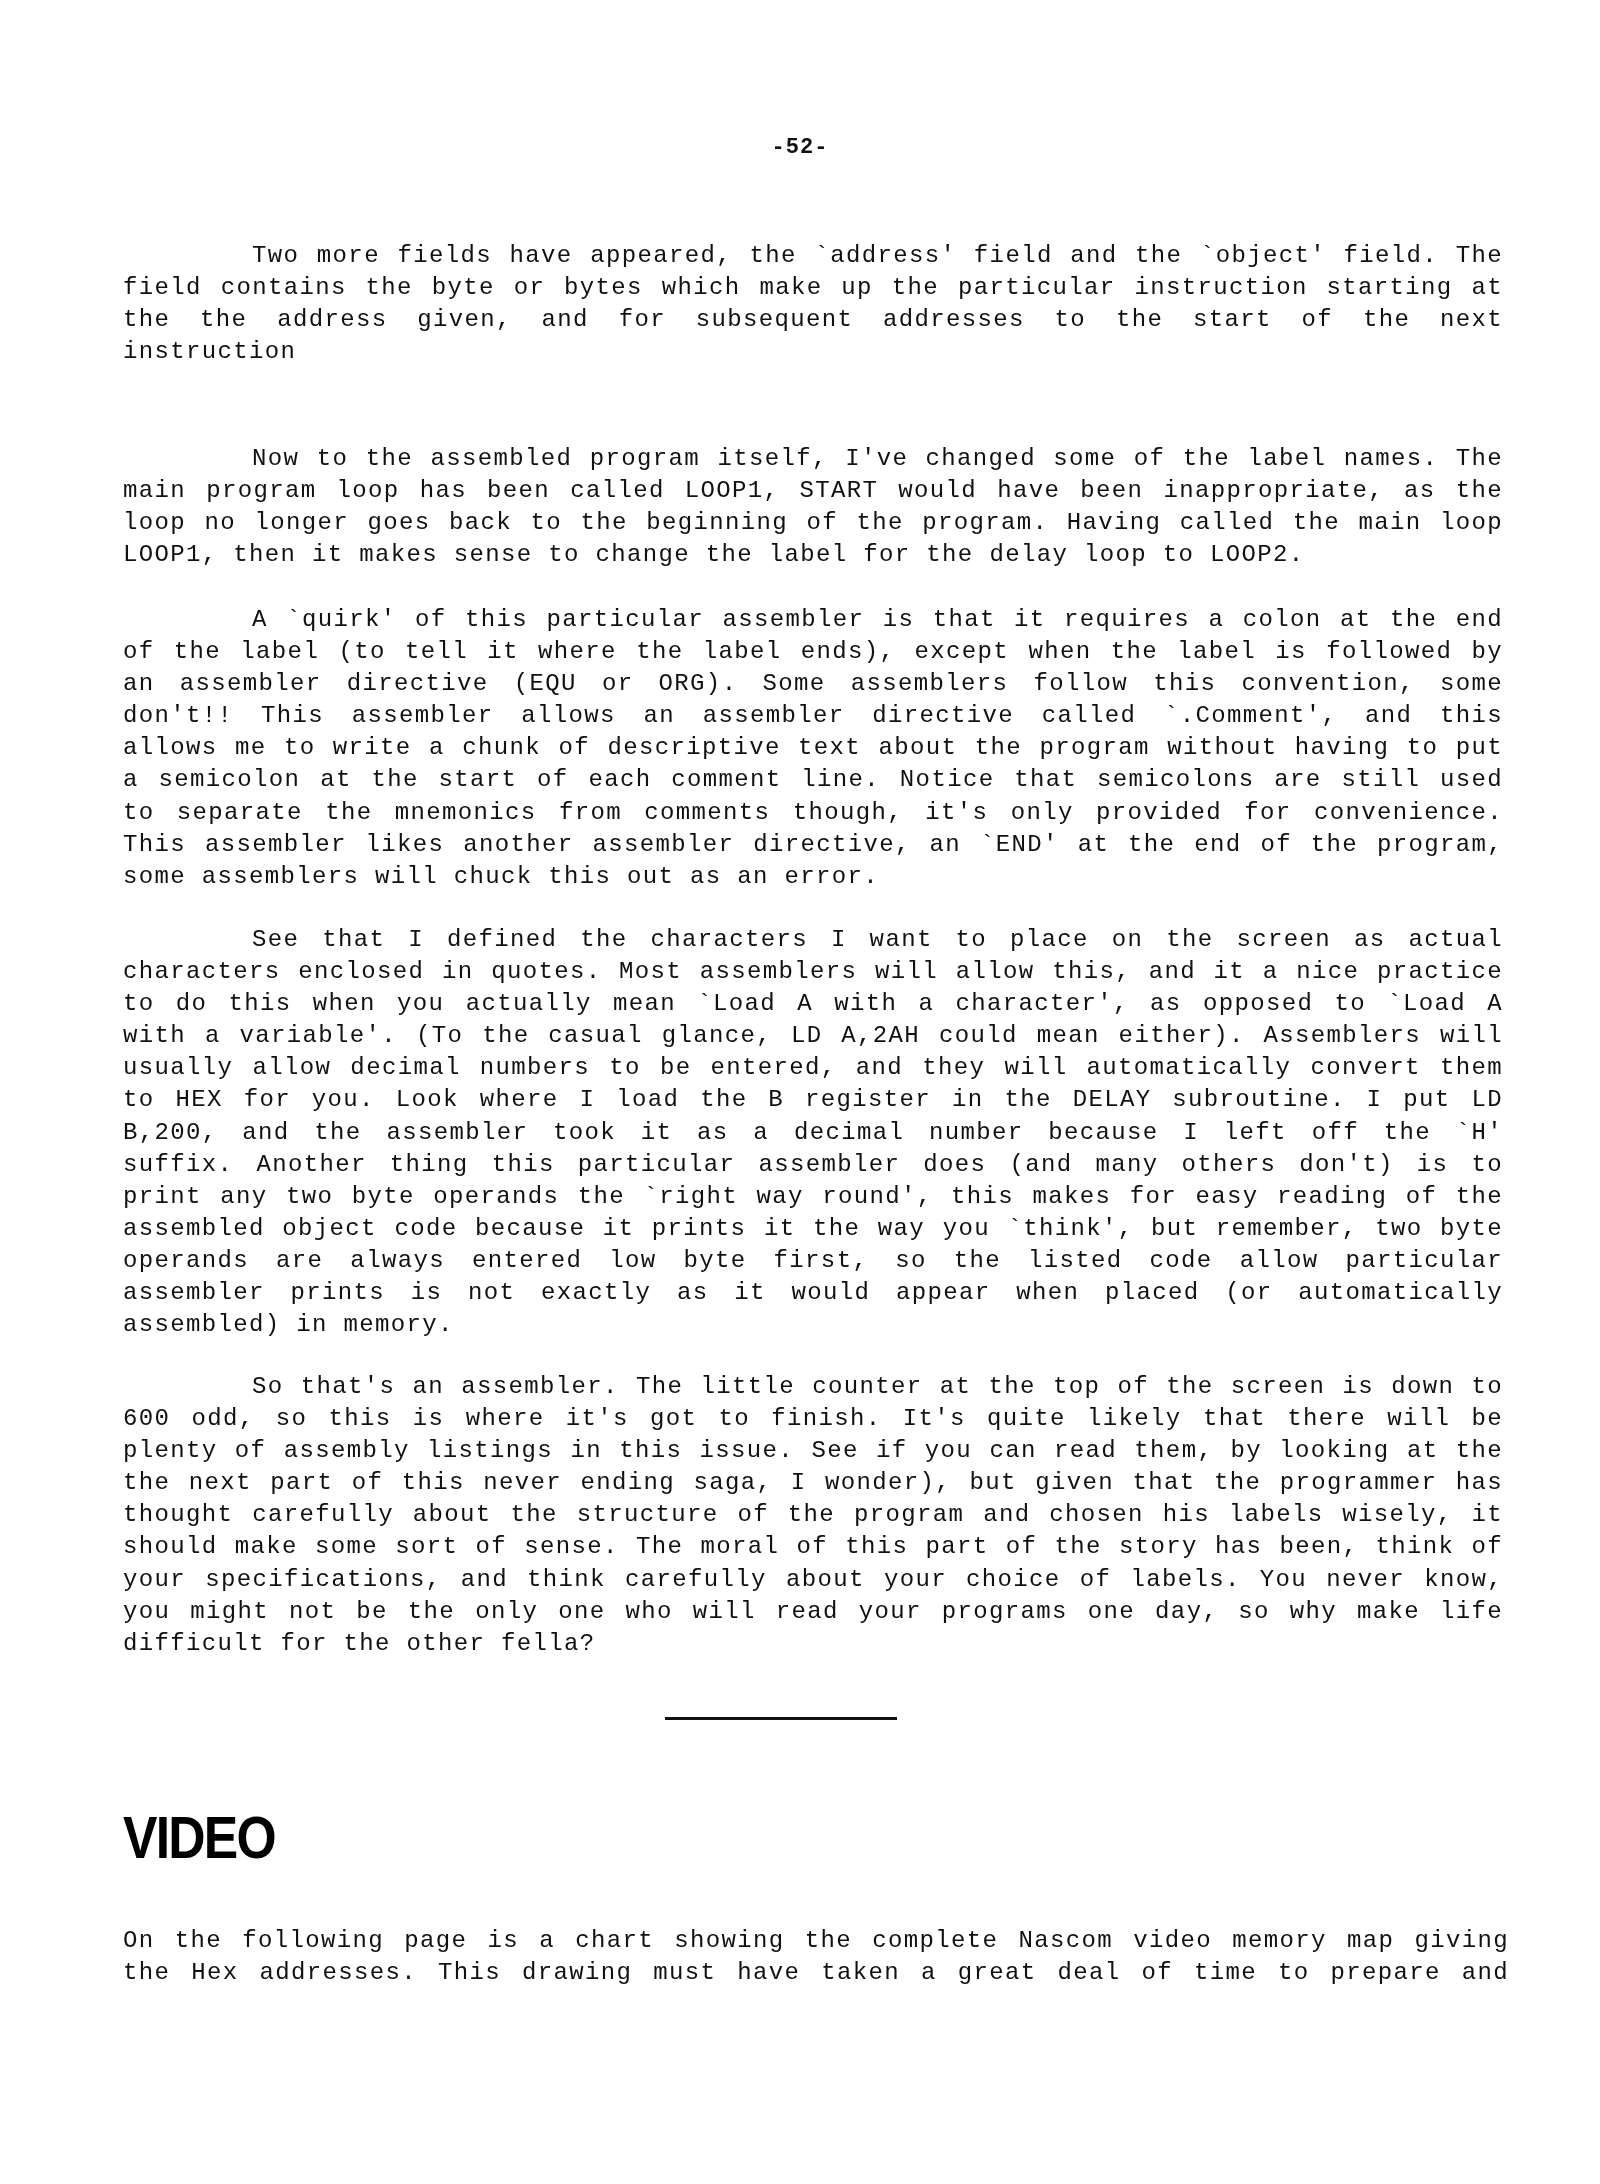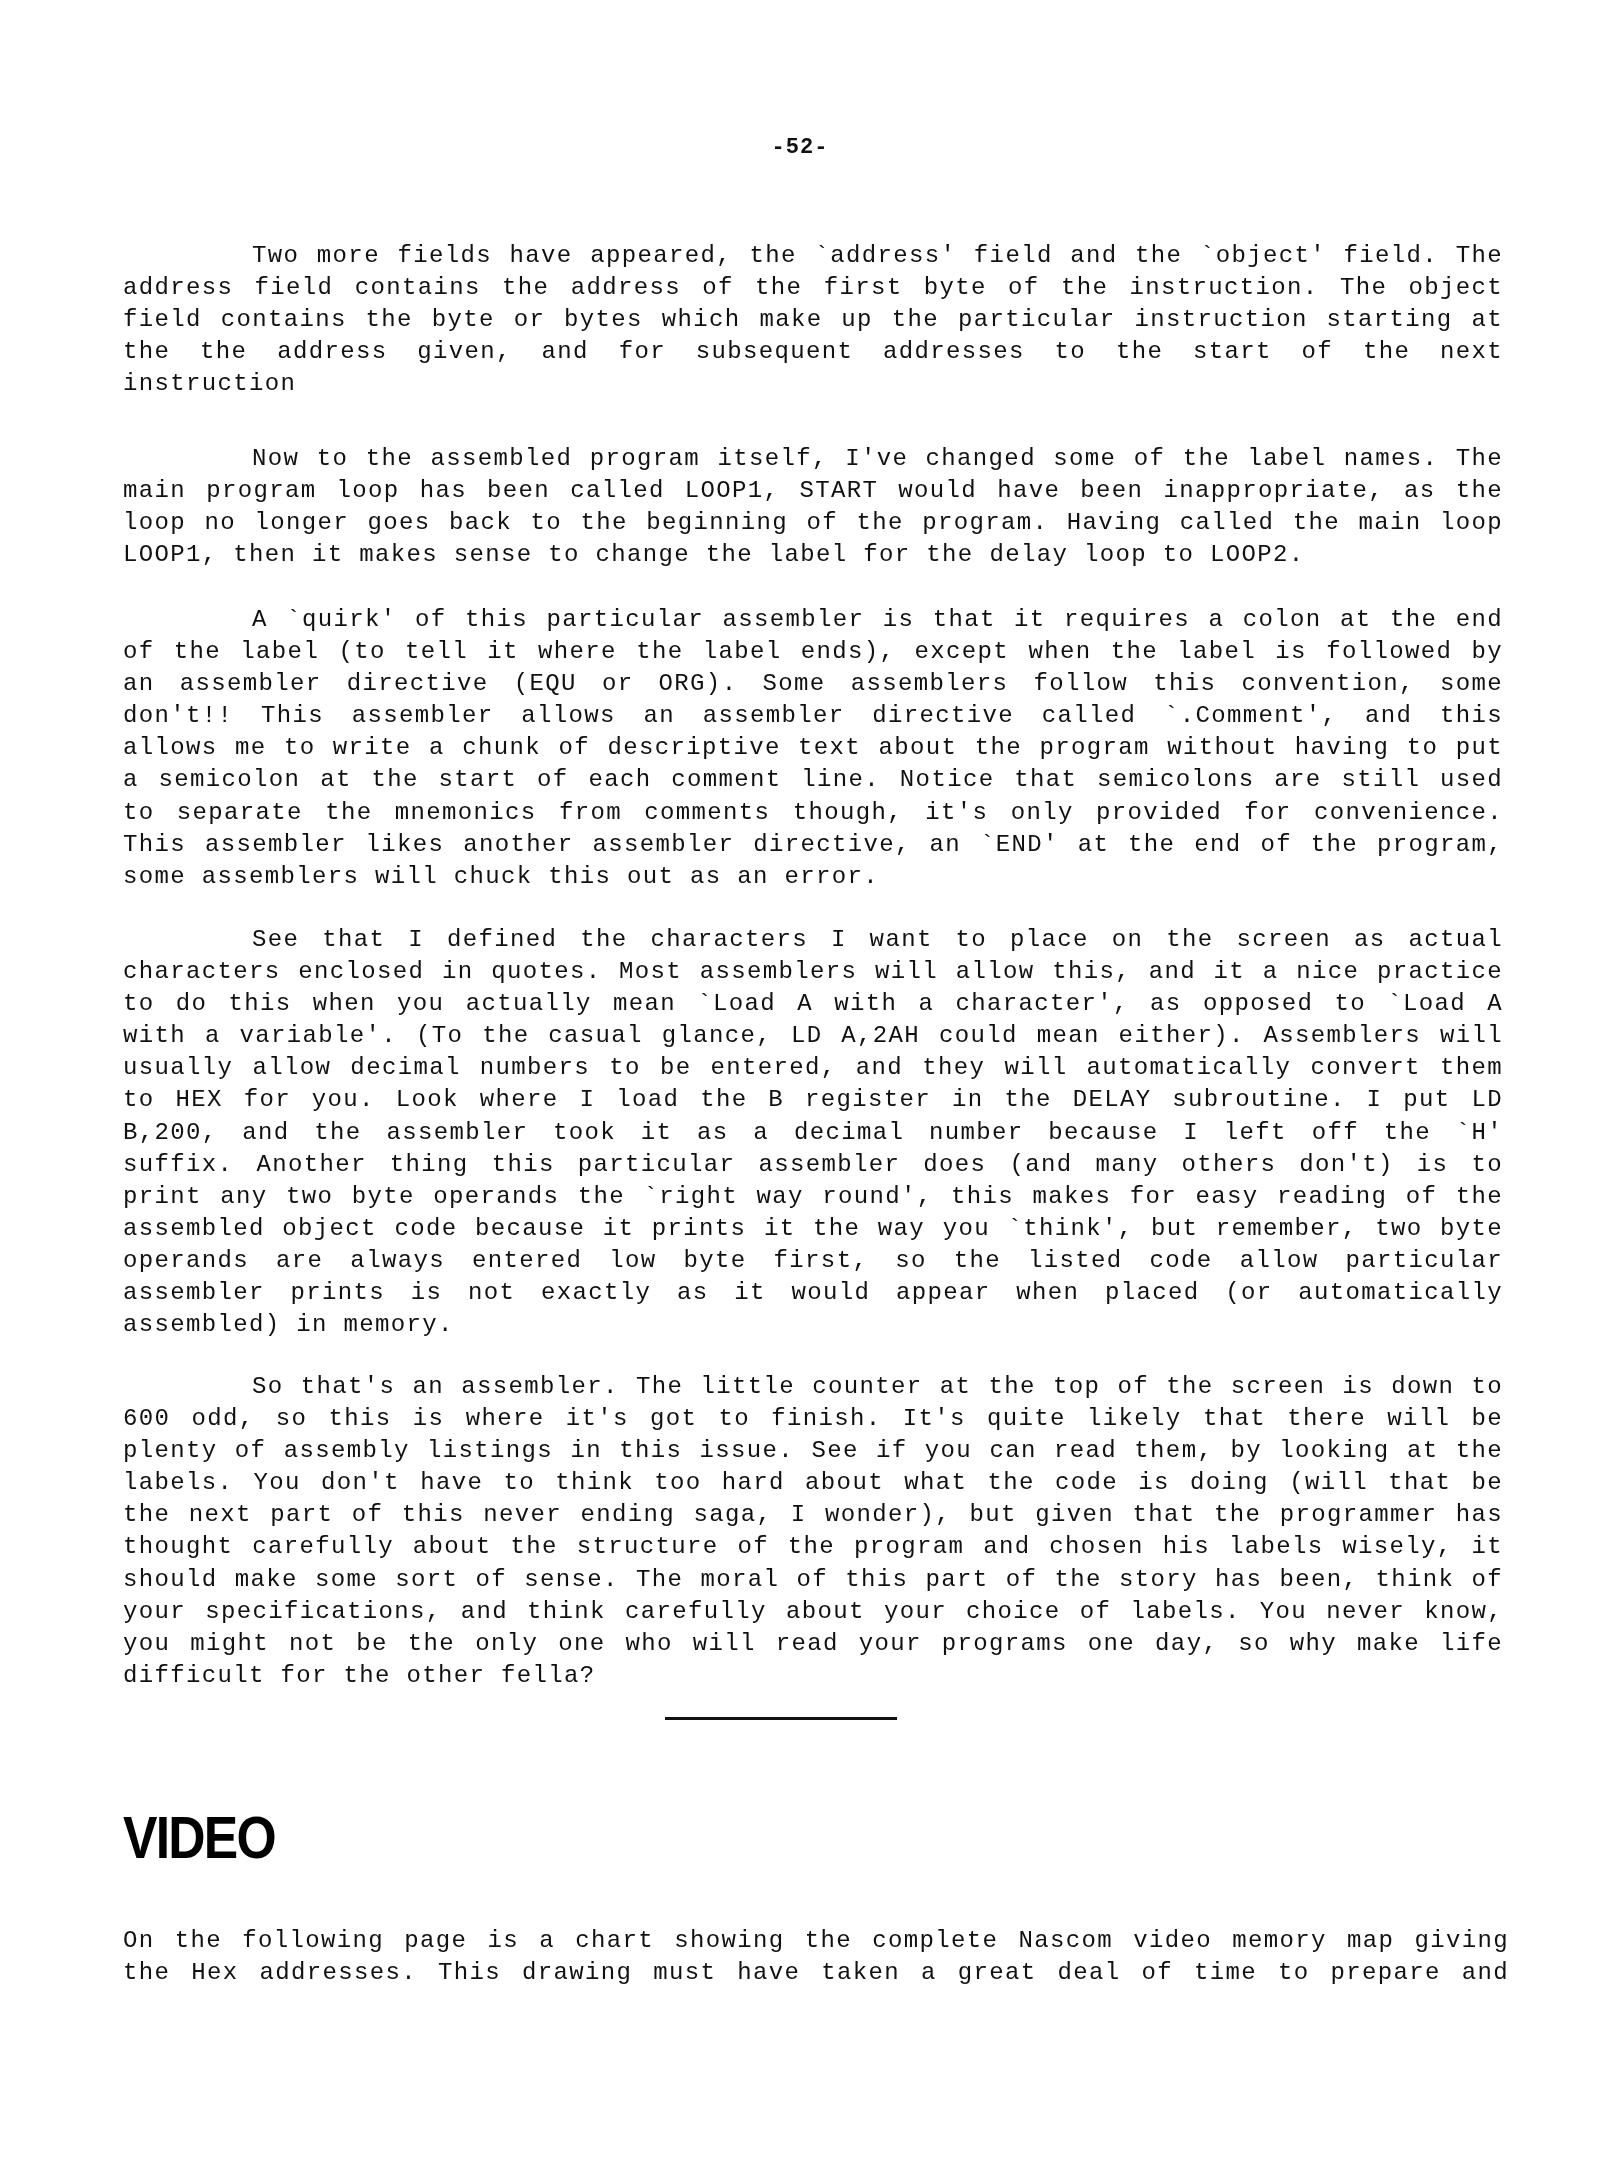--- a/index.html
+++ b/index.html
@@ -32,21 +32,20 @@
 </style>
 </head>
 <body>
 
 <div class="page">
 
   <div class="pagenum">-52-</div>
 
   <div class="para" style="top:240px;">
     <span class="line indent">Two more fields have appeared, the `address' field and the `object' field. The</span>
-    <span class="line">address  field  contains  the address of the first byte of the instruction. The object</span>
     <span class="line">field contains the byte or bytes which make up the particular instruction starting  at</span>
     <span class="line">the the address given, and for subsequent addresses to the start of the next</span>
     <span class="line last">instruction</span>
   </div>
 
   <div class="para" style="top:443px;">
     <span class="line indent">Now to the assembled program itself, I've changed some of the label names. The</span>
     <span class="line">main  program  loop has been called LOOP1, START would have been inappropriate, as the</span>
     <span class="line">loop no longer goes back to the beginning of the program. Having called the main  loop</span>
     <span class="line last">LOOP1, then it makes sense to change the label for the delay loop to LOOP2.</span>
@@ -77,21 +76,20 @@
     <span class="line">assembled object code because it prints it the way you `think', but remember, two byte</span>
     <span class="line">operands are always entered low  byte  first,  so  the  listed  code  allow  particular</span>
     <span class="line">assembler  prints  is  not  exactly  as  it would appear when placed (or automatically</span>
     <span class="line last">assembled) in memory.</span>
   </div>
 
   <div class="para" style="top:1371px;">
     <span class="line indent">So that's an assembler. The little counter at the top of the screen is down to</span>
     <span class="line">600  odd,  so  this  is where it's got to finish. It's quite likely that there will be</span>
     <span class="line">plenty of assembly listings in this issue. See if you can read them, by looking at the</span>
-    <span class="line">labels.  You  don't  have to think too hard about what the code is doing (will that be</span>
     <span class="line">the next part of this never ending saga, I wonder), but given that the programmer  has</span>
     <span class="line">thought  carefully about the structure of the program and chosen his labels wisely, it</span>
     <span class="line">should make some sort of sense. The moral of this part of the story has been, think of</span>
     <span class="line">your  specifications, and think carefully about your choice of labels. You never know,</span>
     <span class="line">you might not be the only one who will read your programs one day, so  why  make  life</span>
     <span class="line last">difficult for the other fella?</span>
   </div>
 
   <div class="divider"></div>
 

